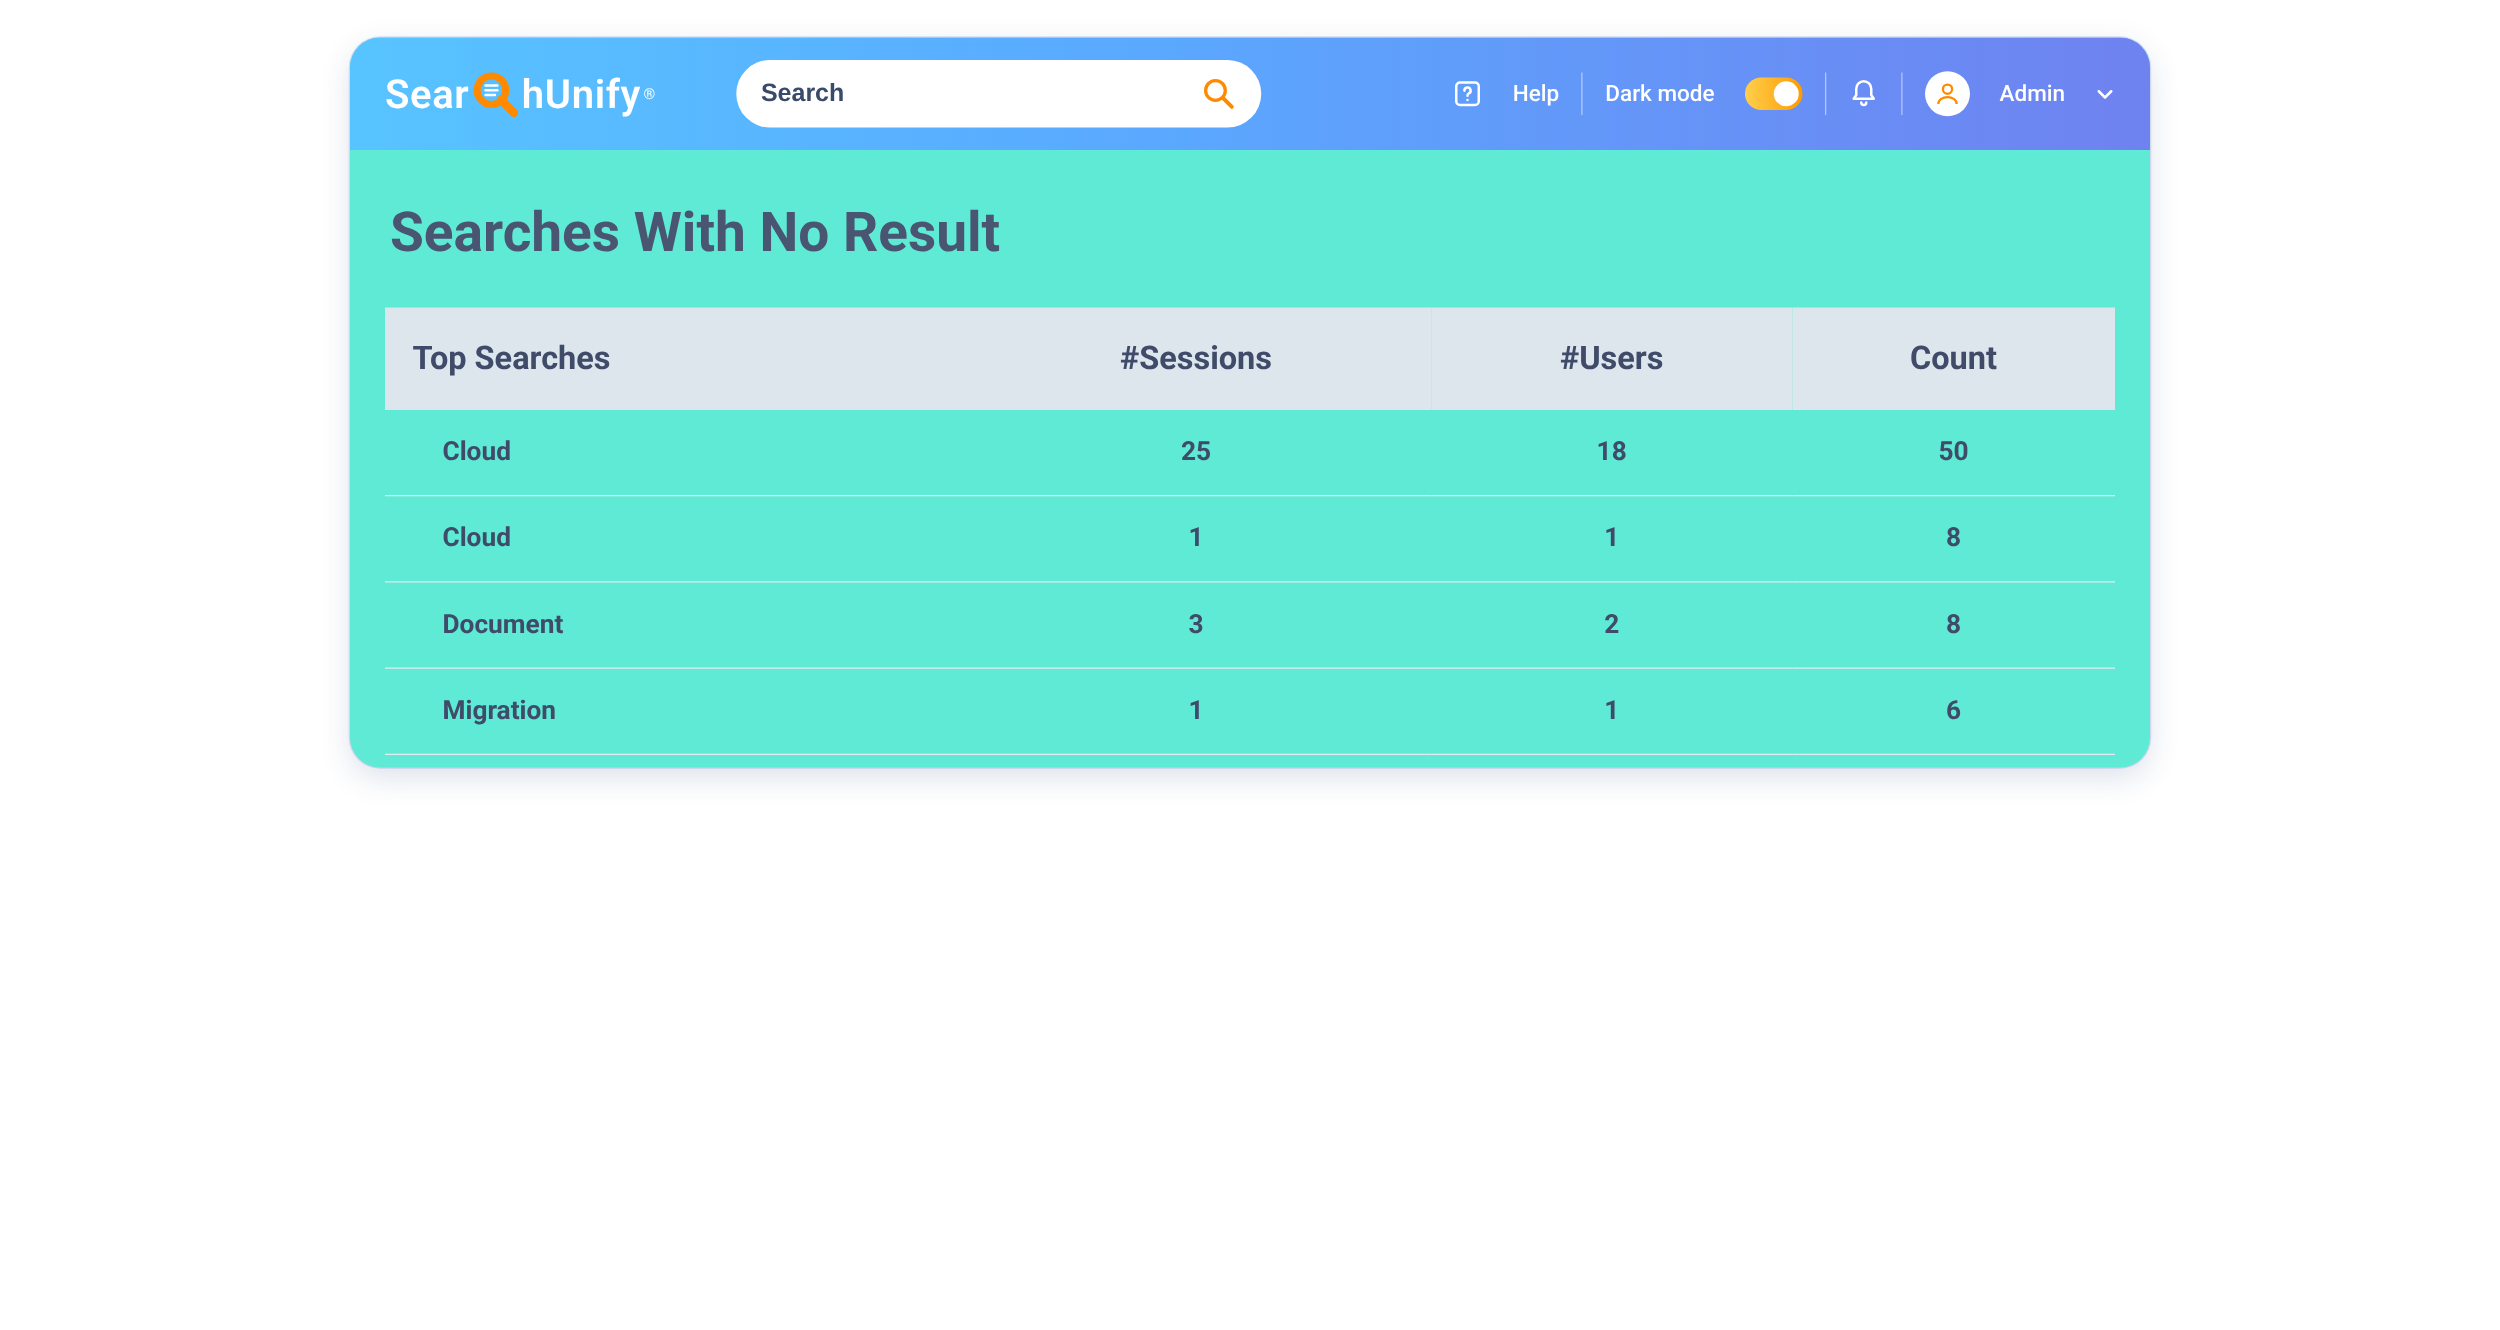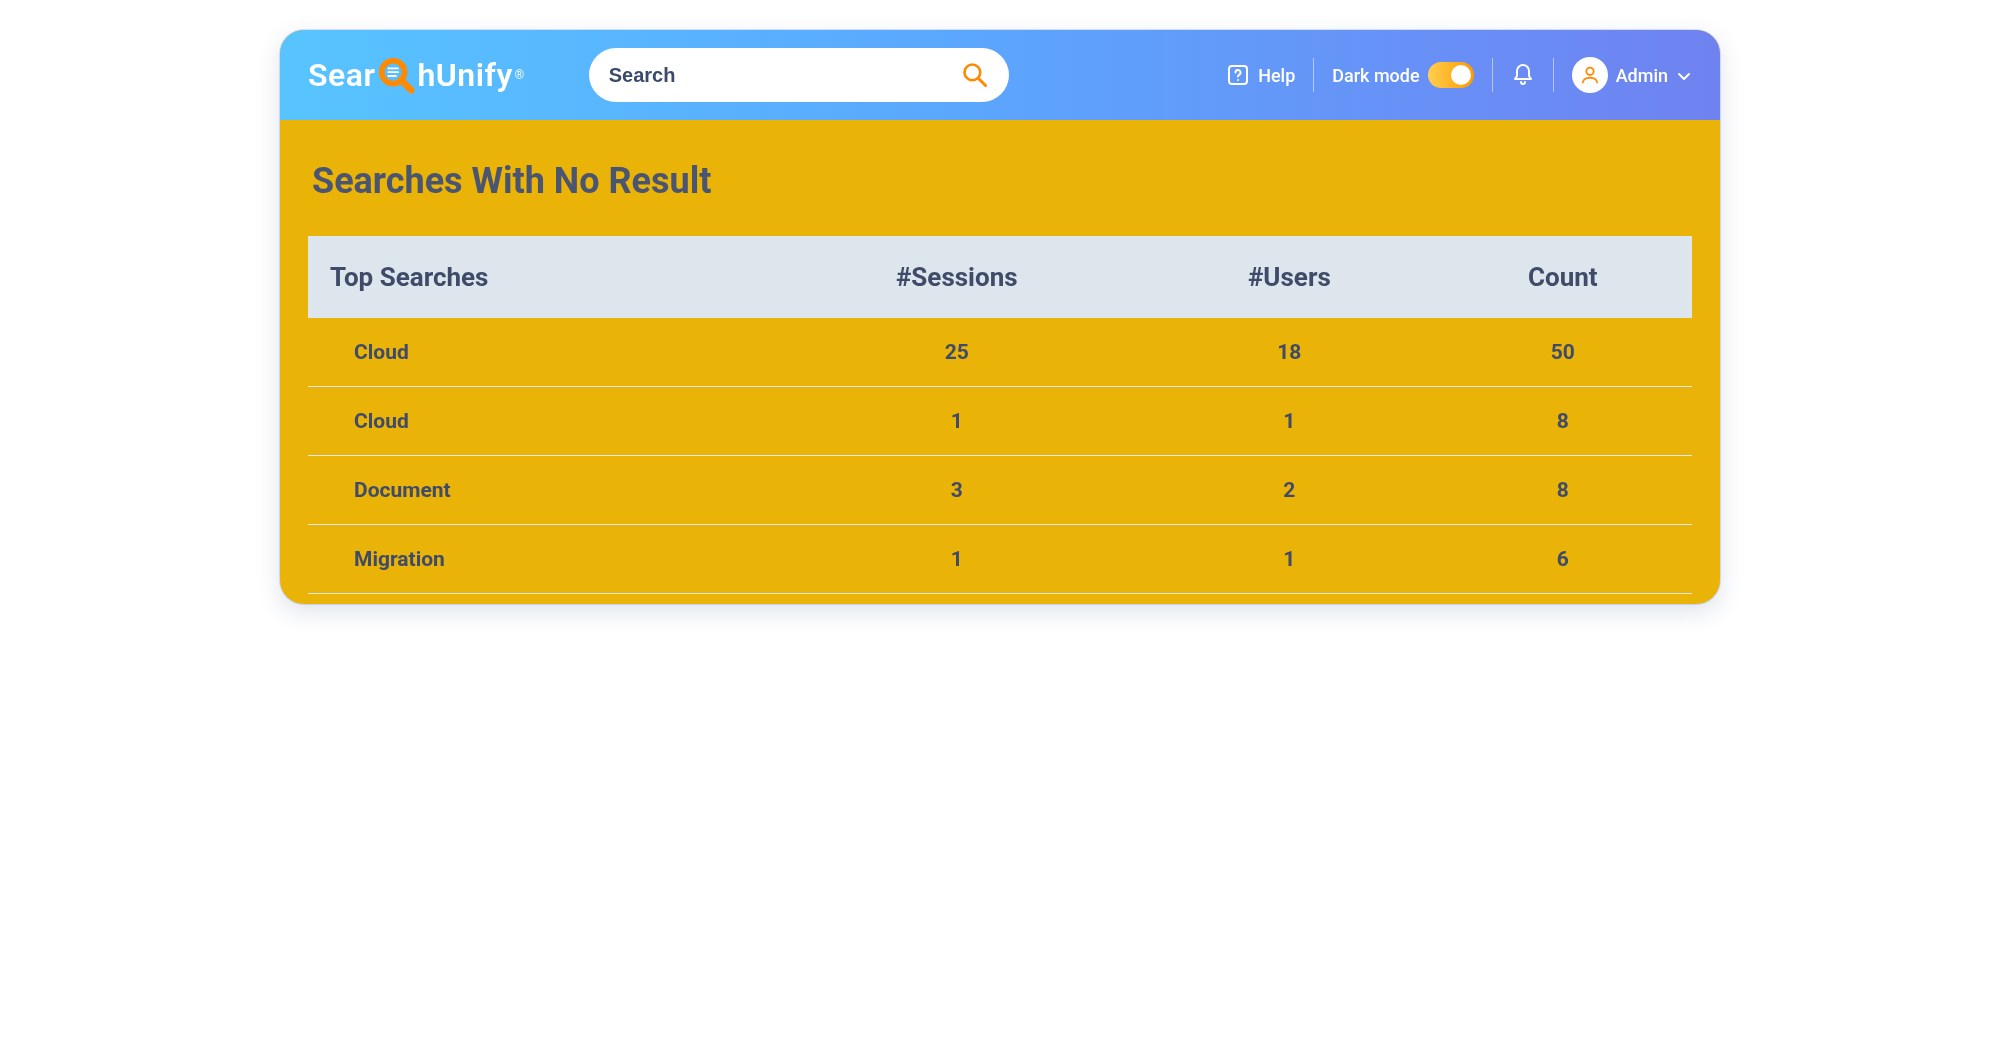--- a/index.html
+++ b/index.html
@@ -8,21 +8,21 @@
     background: #ffffff;
     padding: 30px;
   }
   .app-card {
     width: 100%;
     max-width: 1440px;
     margin: 0 auto;
     border-radius: 24px;
     overflow: hidden;
     box-shadow: 0 8px 24px rgba(30,60,120,.15), 0 0 0 1px rgba(120,150,220,.25);
-    background: #eab308;
+    background: #5eead4;
   }
   .header {
     display: flex;
     align-items: center;
     gap: 24px;
     padding: 18px 28px;
     background: linear-gradient(90deg, #57c4ff 0%, #5aa8ff 45%, #6f82f0 100%);
     color: #fff;
   }
   .logo {
@@ -57,39 +57,39 @@
     color:#3a4a6b;
     background:transparent;
   }
   .searchbox input::placeholder { color:#3a4a6b; font-weight:600; }
   .searchbox .search-icon { width:28px;height:28px; flex:0 0 28px; }
   .header-right {
     margin-left:auto;
     display:flex; align-items:center; gap:18px;
     font-size:18px; font-weight:500;
   }
-  .header-right .item { display:flex; align-items:center; gap:8px; cursor:pointer; }
+  .header-right .item { display:flex; align-items:center; gap:24px; cursor:pointer; }
   .divider { width:1px; height:34px; background:rgba(255,255,255,.5); }
   .toggle {
     width:46px;height:26px;border-radius:999px;
     background:linear-gradient(90deg,#ffcf4d,#ff9a00);
     position:relative;
   }
   .toggle::after{
     content:"";position:absolute;right:3px;top:3px;
     width:20px;height:20px;border-radius:50%;
     background:#fff;
   }
   .avatar{
     width:36px;height:36px;border-radius:50%;
     background:#fff;display:flex;align-items:center;justify-content:center;
   }
   .content { padding: 40px 28px 10px; }
   .page-title {
-    font-size: 36px; font-weight:700; color:#4a5572;
+    font-size: 44px; font-weight:700; color:#4a5572;
     margin-bottom: 34px; padding-left:4px;
   }
   table { width:100%; border-collapse:collapse; }
   thead th {
     background:#dde6ec;
     color:#3f4b68;
     font-size:26px; font-weight:700;
     padding:26px 22px;
     text-align:center;
   }

